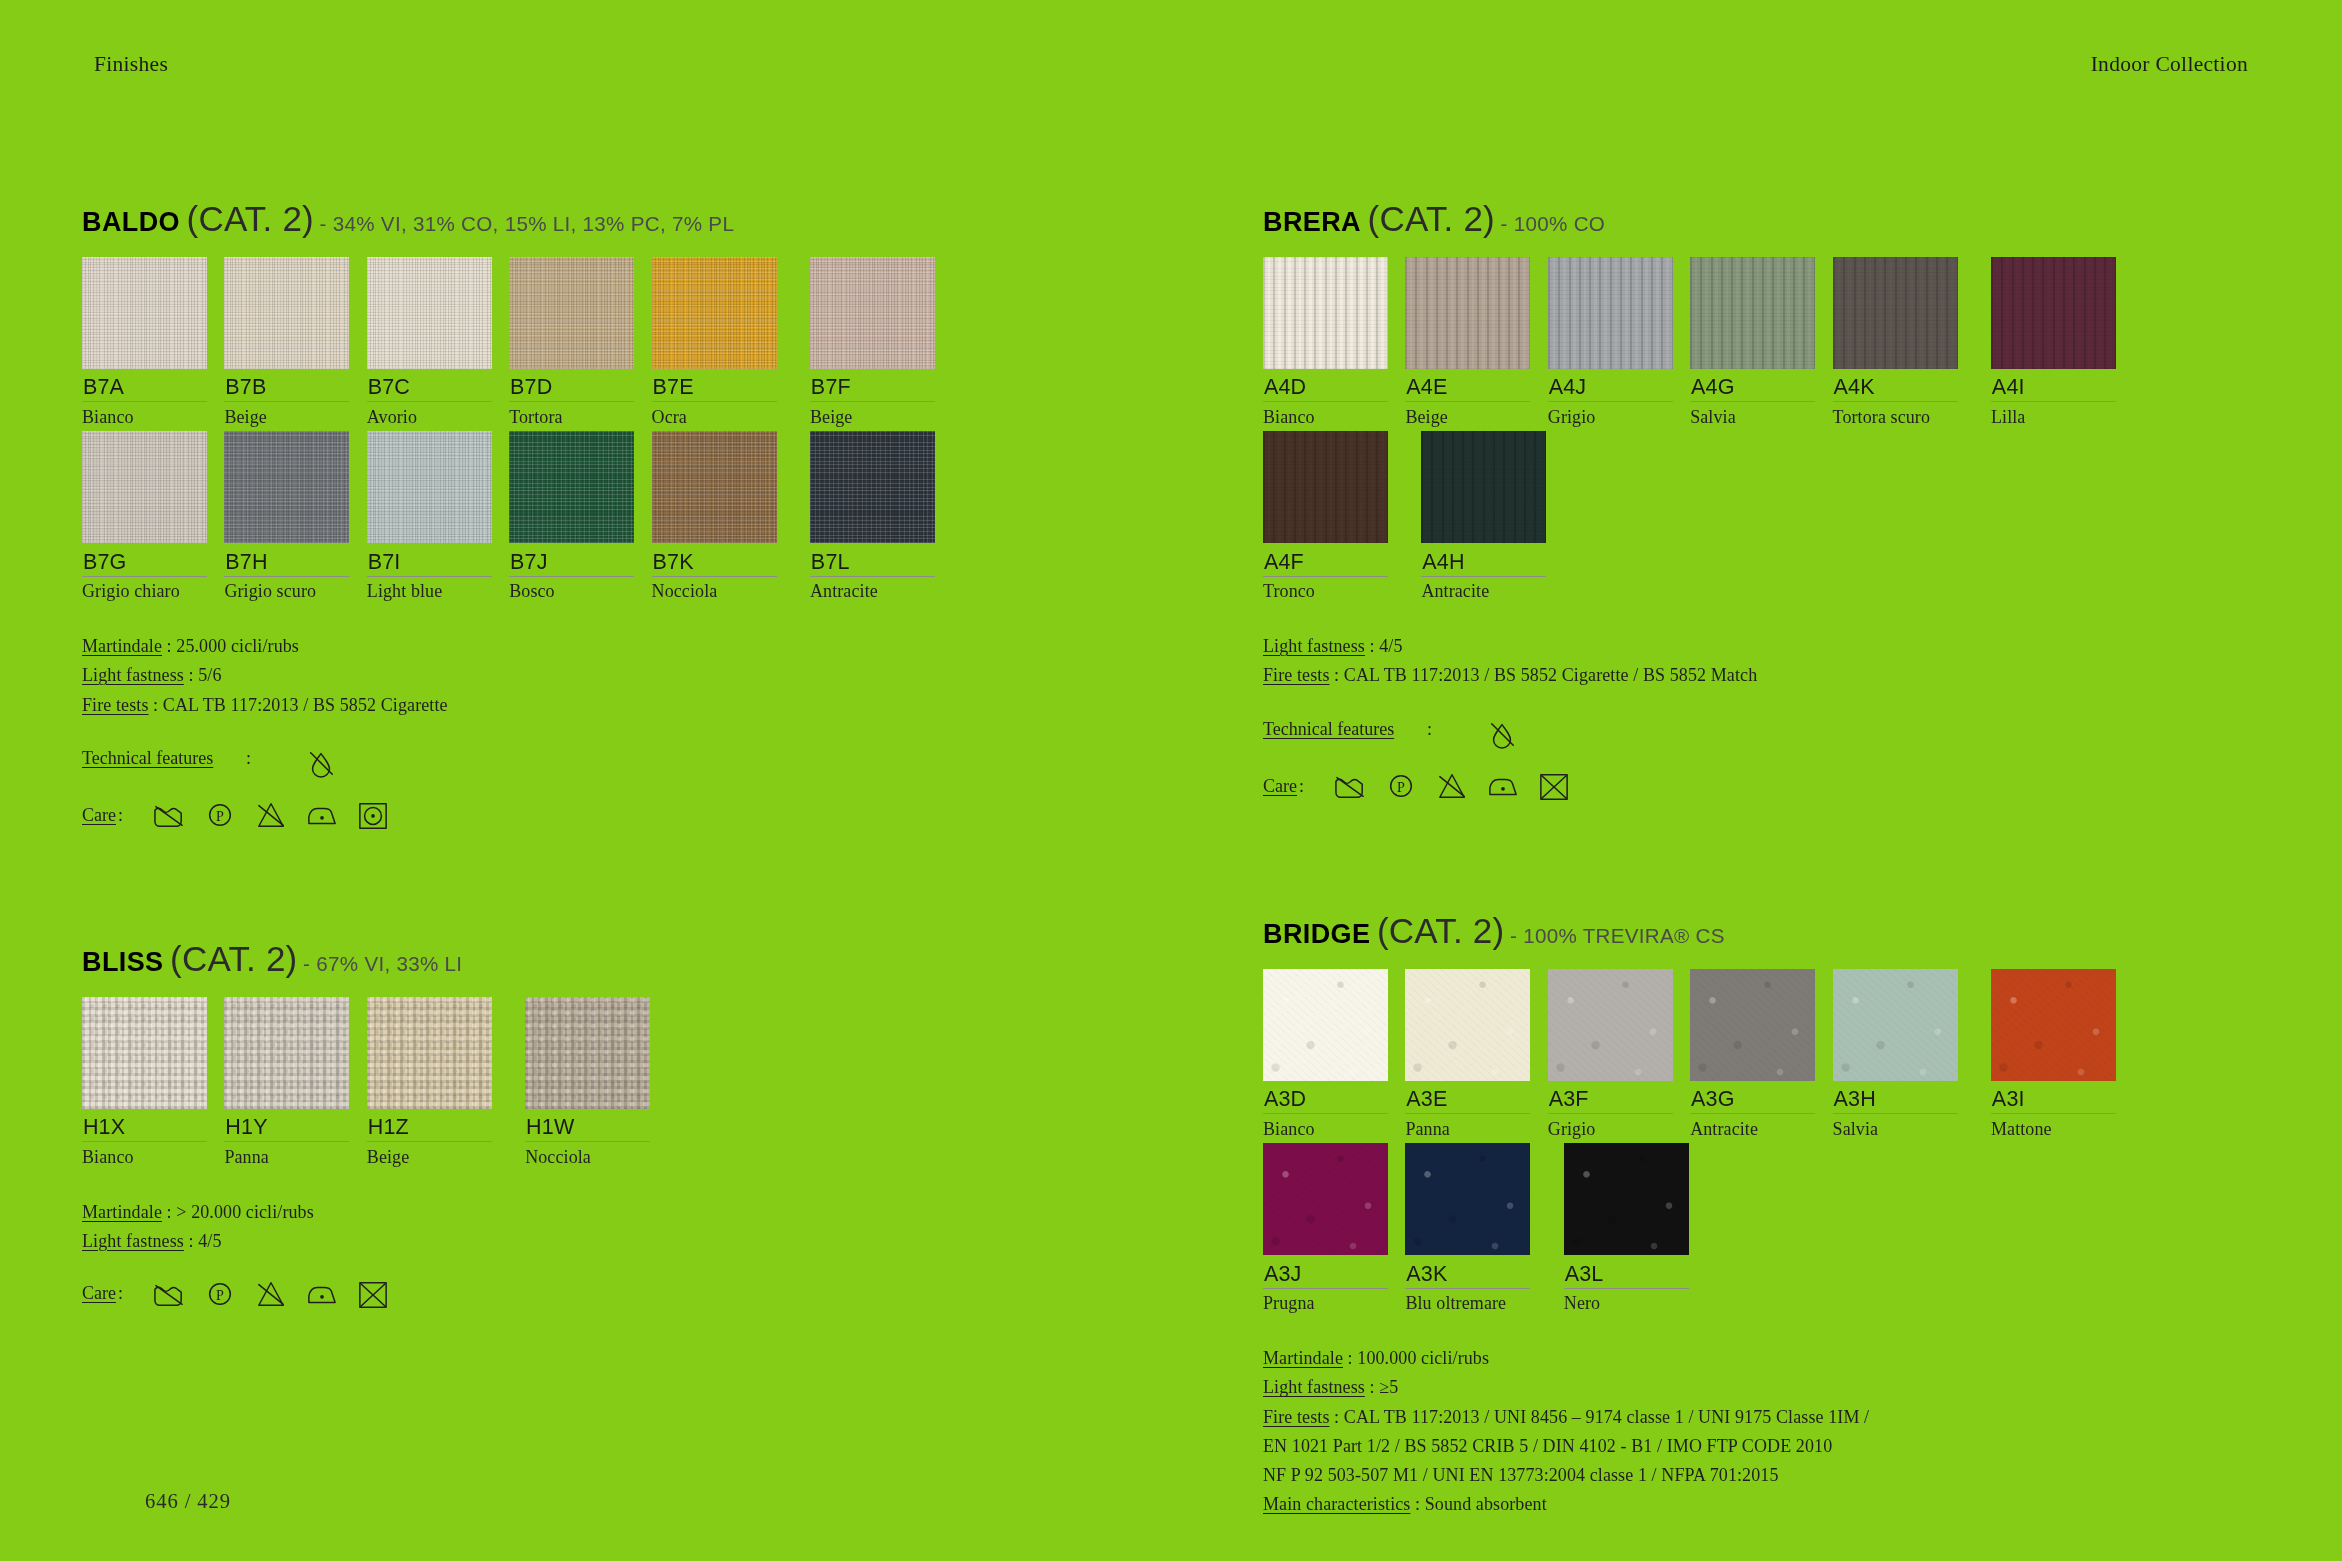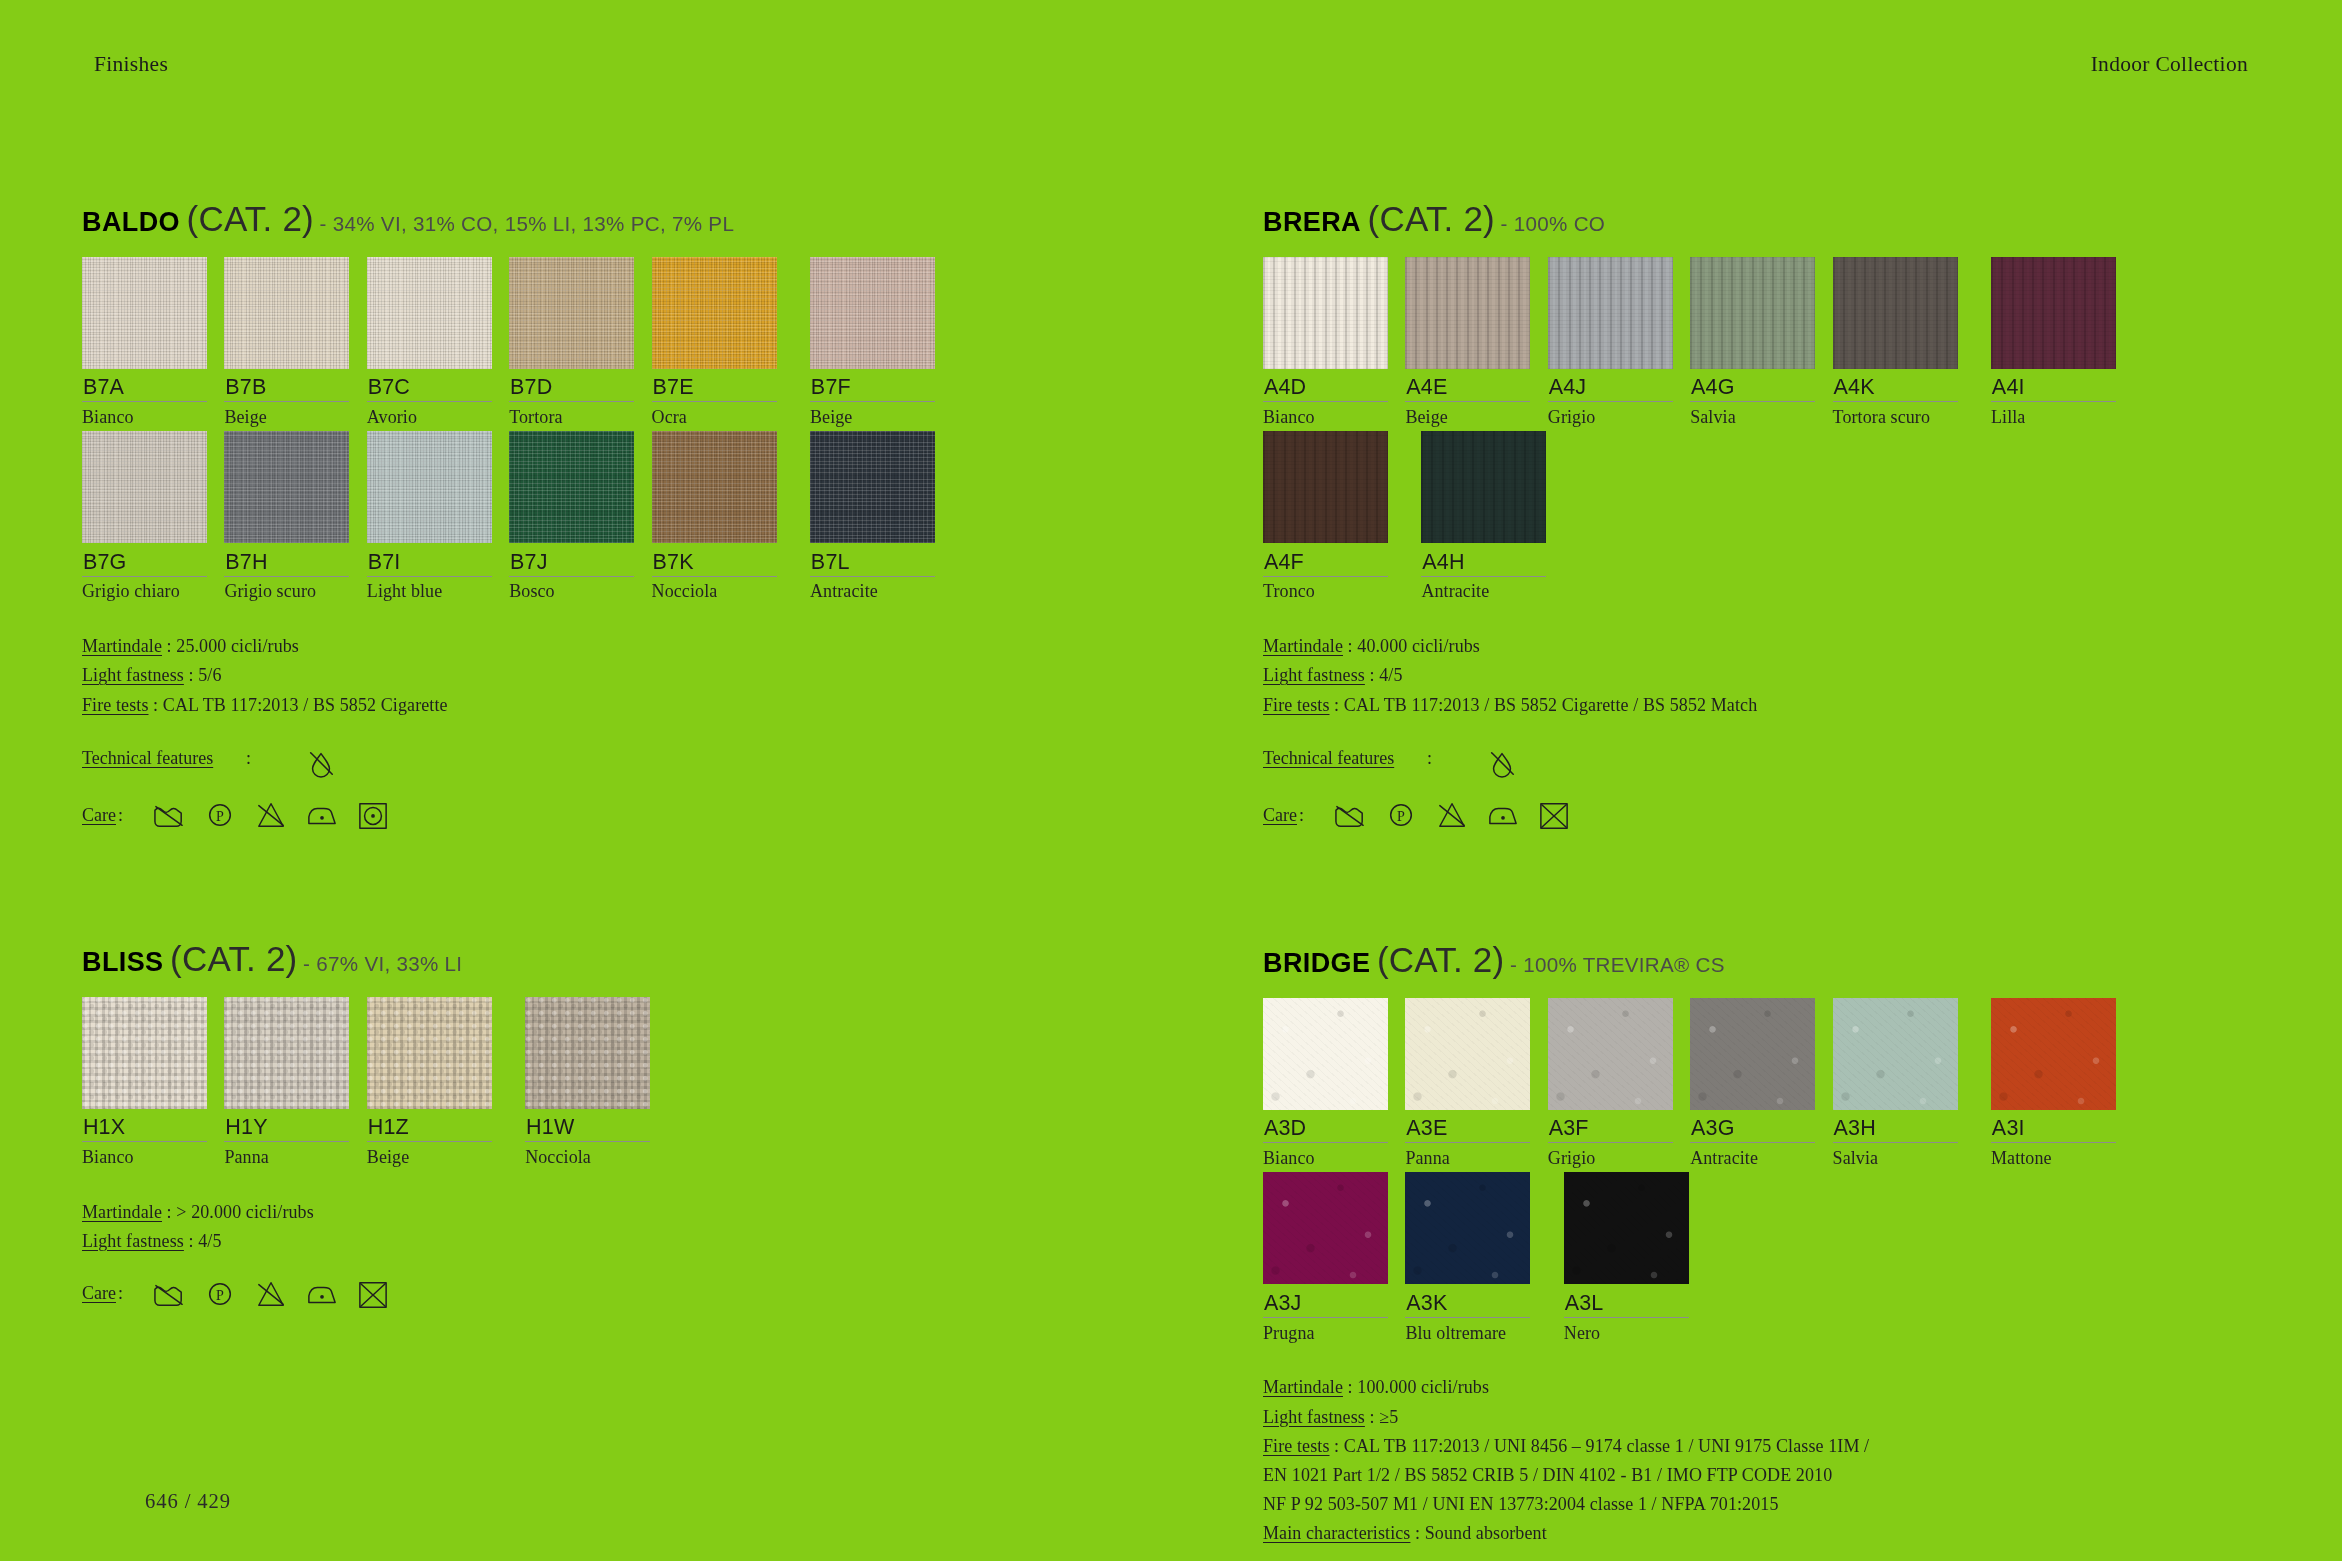--- a/index.html
+++ b/index.html
@@ -403,21 +403,20 @@
           <div class="chip-name">Tronco</div>
         </div>
           <div class="swatch-cell">
           <div class="chip tex-rib" style="background-color:#22332f"></div>
           <div class="chip-code">A4H</div>
           <div class="chip-rule"></div>
           <div class="chip-name">Antracite</div>
         </div>
         </div>
         <div class="specs">
-          <div class="spec-line"><span class="spec-key">Martindale</span><span> : 40.000 cicli/rubs</span></div>
           <div class="spec-line"><span class="spec-key">Light fastness</span><span> : 4/5</span></div>
           <div class="spec-line"><span class="spec-key">Fire tests</span><span> : CAL TB 117:2013 / BS 5852 Cigarette / BS 5852 Match</span></div>
         </div>
         <div class="feat-block">
         <span class="feat-label">Technical features</span>
         <span class="feat-colon"> : </span>
         <span class="icon-strip">
           <svg class="ci" viewBox="0 0 38 32" width="36" height="30">
               <path d="M19 6 C13 14 10 18 10 22 a9 9 0 0 0 18 0 c0-4-3-8-9-16z" stroke="#1f1f1f" fill="none" stroke-width="1.6" stroke-linecap="round" stroke-linejoin="round"></path>
                <path d="M8 5 L31 28" stroke="#1f1f1f" fill="none" stroke-width="1.6" stroke-linecap="round" stroke-linejoin="round"></path>

